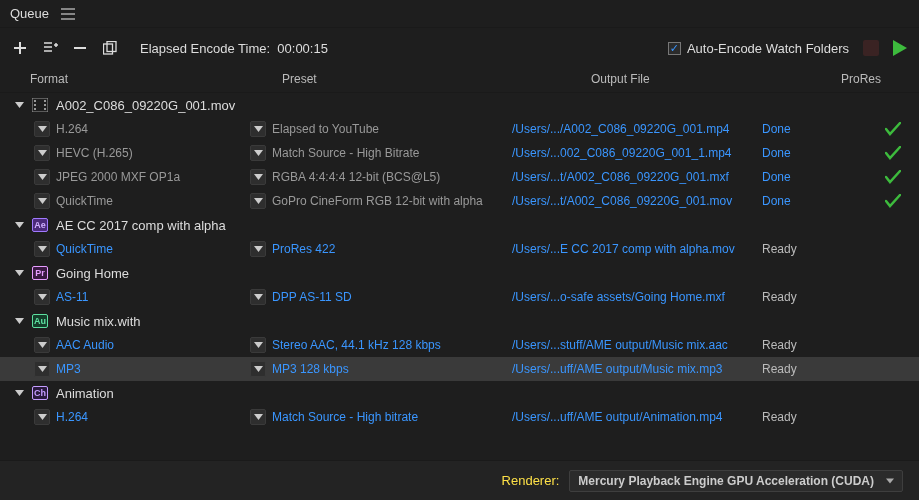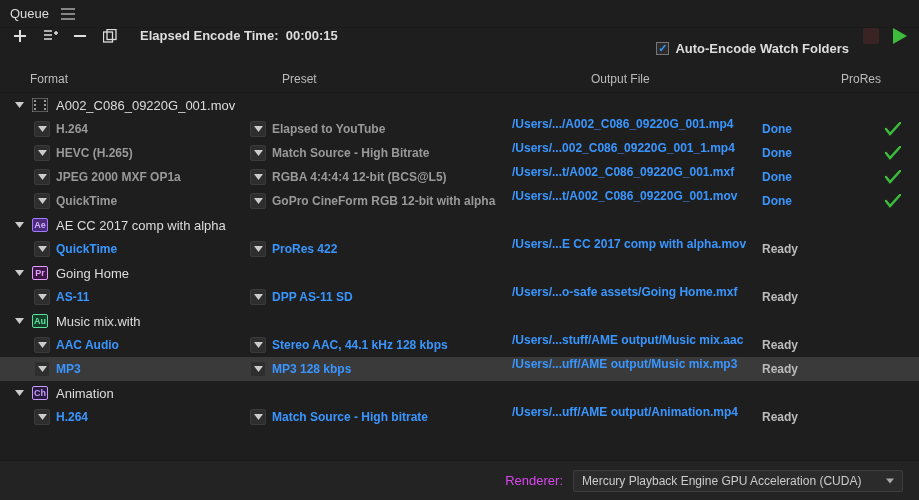--- a/index.html
+++ b/index.html
@@ -1,21 +1,21 @@
 <!DOCTYPE html>
 <html><head>
 <meta charset="utf-8">
 <style>
   * { margin: 0; padding: 0; box-sizing: border-box; font-family: -apple-system, "Segoe UI", Arial, sans-serif; }
   body { background: #1e1e1e; color: #bbb; font-size: 12px; width: 919px; height: 500px; overflow: hidden; display: flex; flex-direction: column; }
   .panel-header { display: flex; align-items: center; height: 28px; padding: 8px 10px; border-bottom: 1px solid #1a1a1a; }
   .panel-title { color: #ddd; font-size: 13px; margin-right: 12px; }
   .hamburger { cursor: pointer; }
   .hamburger svg { stroke: #aaa; }
-  .toolbar { display: flex; height: 40px; padding: 0 12px; gap: 14px; font-weight: bold; }
+  .toolbar { display: flex; align-items: center; height: 40px; padding: 0 12px; gap: 14px; }
   .tool-icon { width: 16px; height: 16px; display: inline-flex; align-items: center; justify-content: center; }
   .elapsed { color: #ddd; margin-left: 8px; font-size: 13px; }
   .spacer { flex: 1; }
   .checkbox-wrap { display: inline-flex; align-items: center; gap: 6px; color: #ddd; font-size: 13px; }
   .cb { width: 13px; height: 13px; border: 1px solid #777; background: #2b2b2b; display: inline-flex; align-items: center; justify-content: center; }
   .cb.checked::after { content: "✓"; color: #3a96ff; font-size: 11px; line-height: 11px; }
   .stop-btn { width: 16px; height: 16px; background: #3a2323; border-radius: 2px; }
   .play-btn svg { fill: #3dbb3d; }
   .col-header { display: flex; align-items: center; padding: 4px 0 6px 0; border-bottom: 1px solid #1a1a1a; color: #bbb; font-size: 12px; }
   .col-format { width: 282px; padding-left: 30px; }
@@ -24,36 +24,36 @@
   .col-status { flex: 1; }
   .queue-list { flex: 1; overflow-y: auto; }
   .group-row { display: flex; align-items: center; height: 24px; padding-left: 14px; gap: 8px; }
   .group-row .caret { width: 10px; display: inline-flex; justify-content: center; }
   .app-badge { width: 16px; height: 14px; display: inline-flex; align-items: center; justify-content: center; font-size: 9px; font-weight: bold; border-radius: 2px; }
   .badge-ae { background: #4b2a7a; color: #d0b0ff; border:1px solid #a07aff;}
   .badge-pr { background: #3a1a42; color: #e69cff; border:1px solid #e69cff;}
   .badge-au { background: #143d2a; color: #5de0a0; border:1px solid #5de0a0;}
   .badge-ch { background: #2a1a3d; color: #c49cff; border:1px solid #c49cff;}
   .group-name { color: #ddd; font-weight: 500; font-size: 13px; }
-  .item-row { display: flex; height: 24px; font-weight: bold; }
+  .item-row { display: flex; align-items: center; height: 24px; }
   .item-row.selected { background: #3a3a3a; }
   .cell-format { width: 250px; display: flex; align-items: center; padding-left: 34px; gap: 6px; }
   .dd-caret { width: 16px; height: 16px; background: #2e2e2e; border: 1px solid #3a3a3a; display: inline-flex; align-items: center; justify-content: center; border-radius: 2px;}
   .cell-preset { width: 262px; display: flex; align-items: center; gap: 6px; }
   .cell-output { width: 250px; color: #3a96ff; white-space: nowrap; overflow: hidden; text-overflow: ellipsis; padding-right: 10px; }
   .cell-status { flex: 1; display: flex; align-items: center; }
   .cell-status-text { width: 60px; }
   .status-done { color: #3a96ff; }
   .status-ready { color: #bbb; }
   .status-icon { margin-left: auto; margin-right: 18px; }
   .txt-gray { color: #999; }
   .txt-blue { color: #3a96ff; }
   .footer { height: 40px; display: flex; align-items: center; justify-content: flex-end; padding: 0 16px; gap: 10px; border-top: 1px solid #1a1a1a; background:#232323; }
-  .footer-label { color: #d946ef; font-size: 13px; }
-  .footer-select { background: #2b2b2b; border: 1px solid #3e3e3e; padding: 3px 28px 3px 8px; color: #ccc; font-size: 12px; position: relative; min-width: 330px; border-radius:2px;}
+  .footer-label { color: #fde047; font-size: 13px; }
+  .footer-select { background: #2b2b2b; border: 1px solid #3e3e3e; padding: 3px 28px 3px 8px; color: #ccc; font-size: 12px; position: relative; min-width: 330px; border-radius:2px;font-weight:bold;}
   .footer-select::after { content: ""; position: absolute; right: 8px; top: 50%; transform: translateY(-50%); border-left: 4px solid transparent; border-right: 4px solid transparent; border-top: 5px solid #aaa; }
   svg { display: block; }
 </style>
 </head>
 <body>
 
 <div class="panel-header">
   <span class="panel-title">Queue</span>
   <span class="hamburger">
     <svg width="14" height="12" viewBox="0 0 14 12" stroke-width="1.5">

